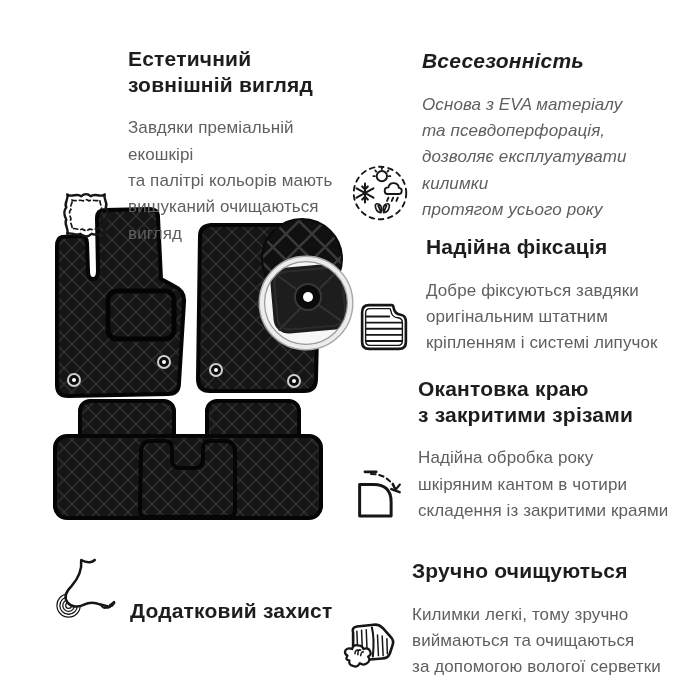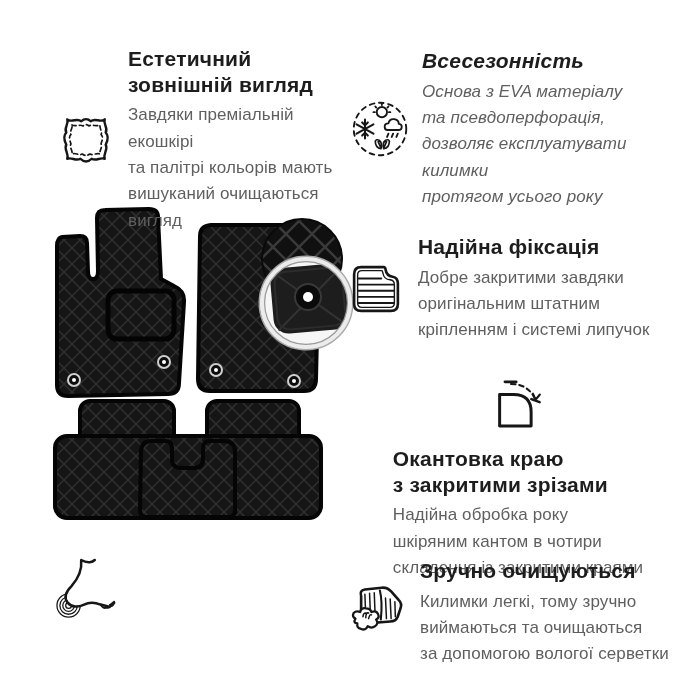--- a/index.html
+++ b/index.html
@@ -2,30 +2,30 @@
 <html><head>
 <meta charset="utf-8">
 <style>
   html,body{margin:0;padding:0;}
   body{
     width:700px;height:700px;position:relative;overflow:hidden;
     background:#ffffff;
     font-family:"Liberation Sans", sans-serif;
     -webkit-font-smoothing:antialiased;
   }
-  .feature{position:absolute;display:flex;gap:12px;align-items:center;}
+  .feature{position:absolute;display:flex;gap:12px;align-items:flex-end;}
   .feature .icon-box{flex:0 0 auto;}
   .feature .txt{display:flex;flex-direction:column;}
   .f-title{
     font-size:21px;font-weight:700;color:#1d1d1d;line-height:1.22;
     white-space:pre-line;letter-spacing:.2px;margin:0;
   }
   .f-body{
     font-size:17px;color:#5f5f5f;line-height:1.55;white-space:pre-line;
-    margin-top:5px;letter-spacing:.1px;
+    margin-top:18px;letter-spacing:.1px;
   }
   .icon-box svg{display:block;}
   #product-art{position:absolute;left:0;top:0;width:700px;height:700px;}
 </style>
 </head>
 <body>
 
 <svg id="product-art" viewBox="0 0 700 700" xmlns="http://www.w3.org/2000/svg">
   <defs>
     <pattern id="quilt" width="16" height="16" patternUnits="userSpaceOnUse">
@@ -142,39 +142,39 @@
   </div>
   <div class="txt">
     <div class="f-title">Всесезонність</div>
     <div class="f-body">Основа з EVA матеріалу
 та псевдоперфорація,
 дозволяє експлуатувати килимки
 протягом усього року</div>
   </div>
 </div>
 
-<div class="feature" style="left:348px;top:234px;width:330px;gap:14px;">
+<div class="feature" style="left:356px;top:234px;width:330px;gap:14px;">
   <div class="icon-box">
     <svg width="56" height="60" viewBox="0 0 64 64" fill="none" stroke="#161616" stroke-linecap="round" stroke-linejoin="round">
       <path d="M 41,7 L 15,7 Q 7,7 7,15 L 7,49 Q 7,57 15,57 L 49,57 Q 57,57 57,49 L 57,26
                Q 57,19 51,18 Q 44,17 43,10 Q 42.5,7 41,7 Z" stroke-width="3"></path>
       <path d="M 39,11 L 16,11 Q 11,11 11,16 L 11,48 Q 11,53 16,53 L 48,53 Q 53,53 53,48 L 53,27
                Q 53,22 48,21.5 Q 41,21 40,14 Z" stroke-width="1.6"></path>
       <path d="M 12,20 L 38,20 M 12,27 L 52,27 M 12,34 L 52,34 M 12,41 L 52,41 M 12,48 L 52,48" stroke-width="2.2"></path>
     </svg>
   </div>
   <div class="txt">
     <div class="f-title">Надійна фіксація</div>
-    <div class="f-body">Добре закритими завдяки
+    <div class="f-body">Добре фіксуються завдяки
 оригінальним штатним
 кріпленням і системі липучок</div>
   </div>
 </div>
 
-<div class="feature" style="left:350px;top:376px;width:336px;flex-direction:column;">
+<div class="feature" style="left:350px;top:376px;width:336px;">
   <div class="icon-box">
     <svg width="56" height="58" viewBox="0 0 64 64" fill="none" stroke="#161616" stroke-linecap="round" stroke-linejoin="round">
       <path d="M 11,20 L 11,56 L 47,56 L 47,40 Q 47,20 27,20 Z" stroke-width="3.4"></path>
       <path d="M 24,8 Q 44,8 52,26" stroke-width="2.4" stroke-dasharray="5 4.5"></path>
       <path d="M 17,5.5 L 30,5.5" stroke-width="3"></path>
       <path d="M 47,27 L 57,27" stroke-width="3" transform="rotate(20 52 27)"></path>
       <path d="M 52,26 L 49,19 M 52,26 L 57,20" stroke-width="2.4"></path>
     </svg>
   </div>
   <div class="txt">
@@ -195,24 +195,25 @@
         <circle cx="13" cy="49" r="6"></circle>
           <circle cx="13" cy="49" r="3"></circle>
       </g>
       <path d="M 26,2 C 27,12 23,21 16,29 C 10,35 8,41 12,46 C 16,51 23,51 29,48
                C 35,45 41,46 46,48 L 54,50 Q 57,50.5 56,48.5
                M 26,2 C 33,6 38,4 40,2" fill="#ffffff" stroke-width="2.6"></path>
       <path d="M 46,48 Q 49,53 52,51 Q 55,52 56,49.5 Q 59,50 59,47.5 Q 61,47 60,45 L 56,48.5" stroke-width="2"></path>
     </svg>
   </div>
   <div class="txt">
-  </div>
-</div>
-
-<div class="feature" style="left:348px;top:558px;width:336px;">
+    <div class="f-title">Додатковий захист</div>
+  </div>
+</div>
+
+<div class="feature" style="left:340px;top:558px;width:336px;">
   <div class="icon-box">
     <svg width="60" height="62" viewBox="0 0 64 64" fill="none" stroke="#161616" stroke-linecap="round" stroke-linejoin="round">
       <g>
         <path d="M 14,14 Q 12,8 18,7 L 36,5 Q 42,4.5 46,9 L 54,18 Q 58,22 56,27 L 53,36
                  Q 51,41 45,41 L 22,43 Q 15,43.5 14,37 Z" fill="#ffffff" stroke-width="2.8"></path>
         <path d="M 18,12 L 19,36 M 23,11 L 24,36 M 28,10.5 L 29,36" stroke-width="1.6"></path>
         <path d="M 40,16 L 41,38 M 45,17 L 46,38 M 50,20 L 50.5,36" stroke-width="1.6"></path>
         <path d="M 34,8 Q 37,20 35,39" stroke-width="2.2"></path>
       </g>
       <path d="M 8,38 Q 4,36 6,32 Q 9,29 13,31 Q 14,26 19,27 Q 24,27 25,31 Q 30,29 32,33

